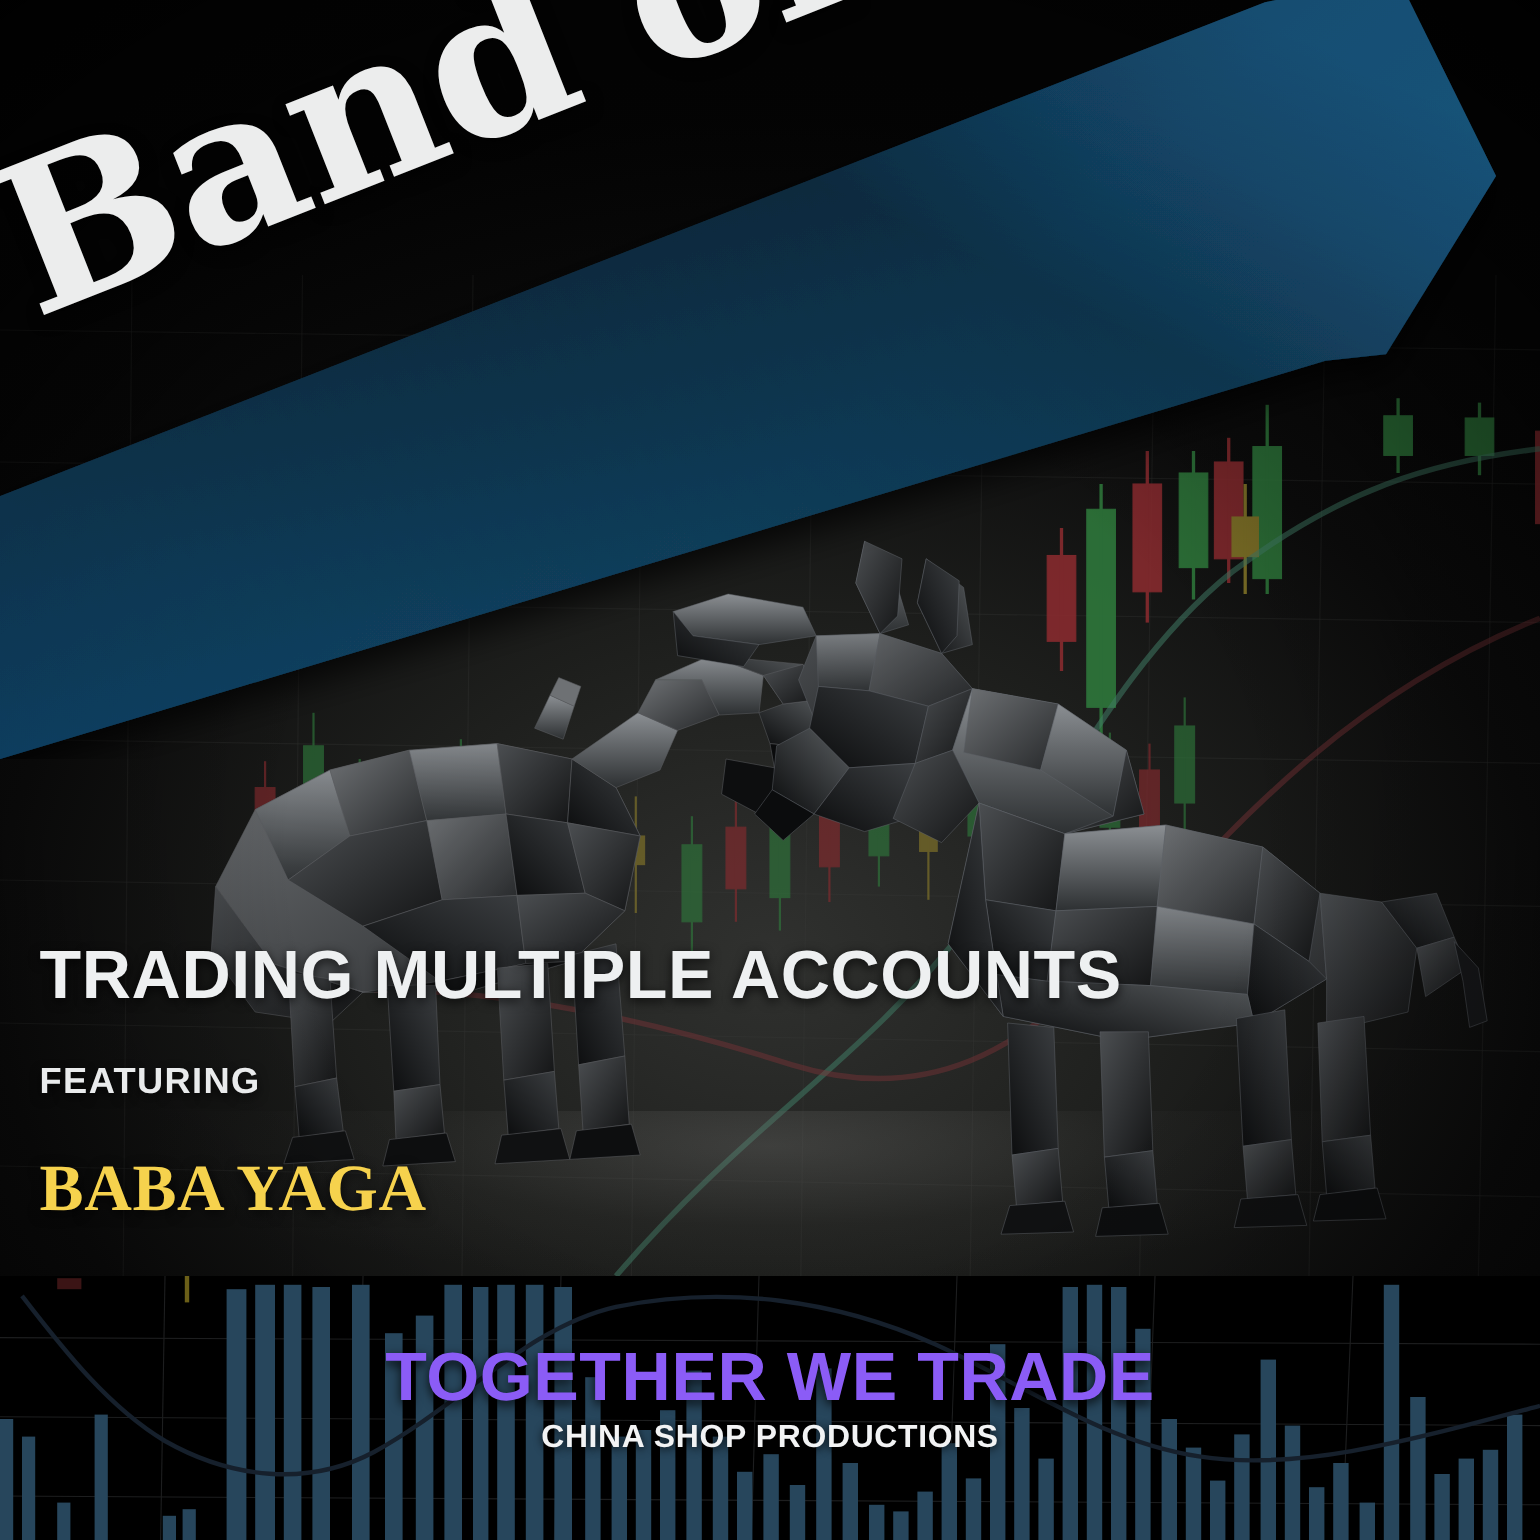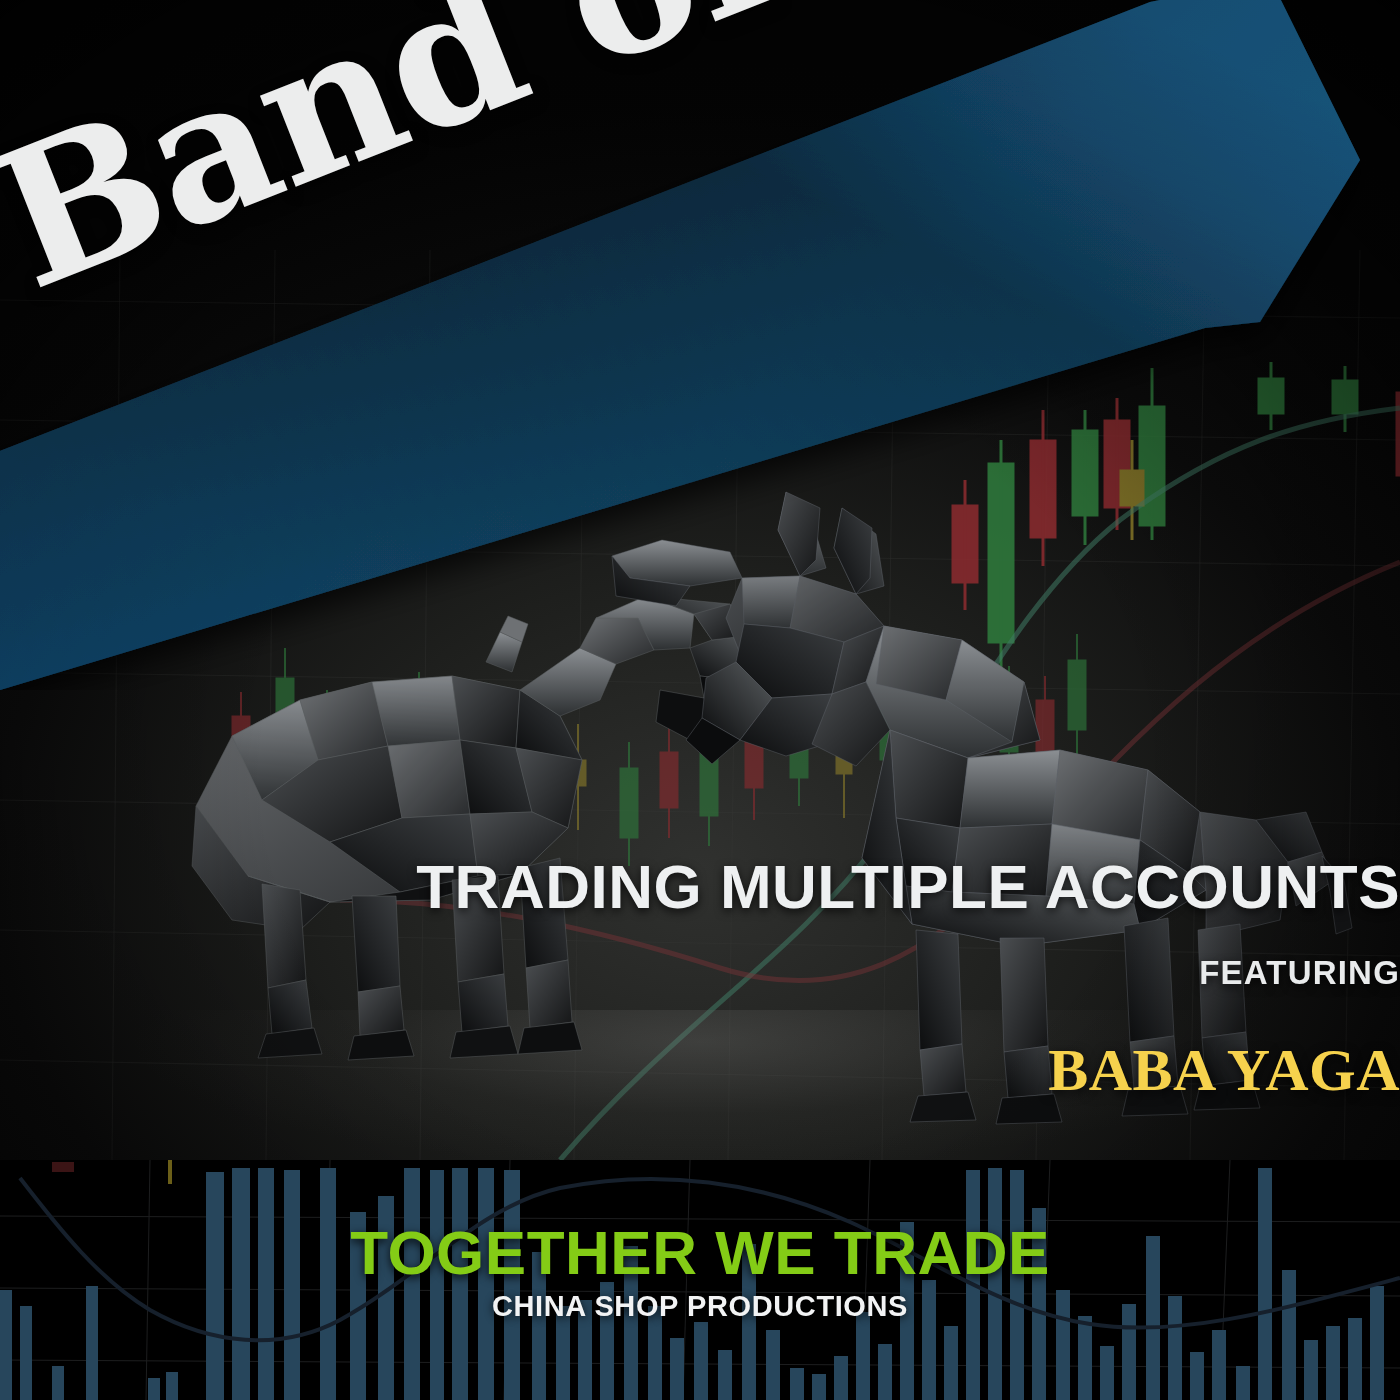--- a/index.html
+++ b/index.html
@@ -77,33 +77,34 @@
   }
 
   
   .figures { position: absolute; inset: 0; }
 
   
   .copy {
     position: absolute;
     left: 0; right: 0;
     top: 856px;
-    text-align: right;
+    text-align: left;
     z-index: 40;
+    padding-left: 36px;
   }
   .headline {
     font-size: 62px;
     font-weight: 700;
     letter-spacing: 0.5px;
     color: #eef0f1;
     line-height: 1;
     text-shadow: 0 3px 10px rgba(0,0,0,.75);
   }
   .featuring {
-    margin-top: 36px;
+    margin-top: 46px;
     font-size: 33px;
     font-weight: 700;
     letter-spacing: 1.2px;
     color: #e9ebec;
     text-shadow: 0 3px 10px rgba(0,0,0,.75);
   }
   .guest {
     margin-top: 44px;
     font-size: 60px;
     font-weight: 700;
@@ -118,21 +119,21 @@
     position: absolute;
     left: 0; right: 0;
     top: 1222px;
     text-align: center;
     z-index: 45;
   }
   .tagline {
     font-size: 62px;
     font-weight: 700;
     letter-spacing: 0.5px;
-    color: #84cc16;
+    color: #8b5cf6;
     line-height: 1;
     text-shadow: 0 3px 10px rgba(0,0,0,.85);
   }
   .producer {
     margin-top: 6px;
     font-size: 29px;
     font-weight: 700;
     letter-spacing: 0.6px;
     color: #f2f3f4;
     text-shadow: 0 2px 8px rgba(0,0,0,.85);

